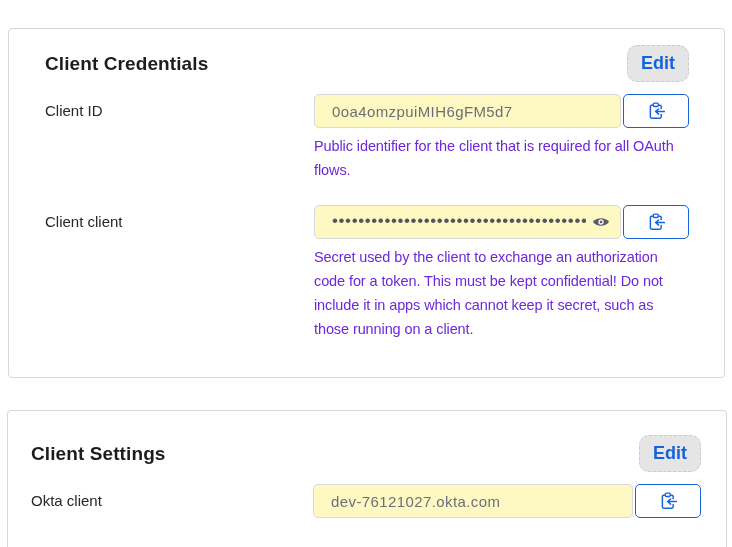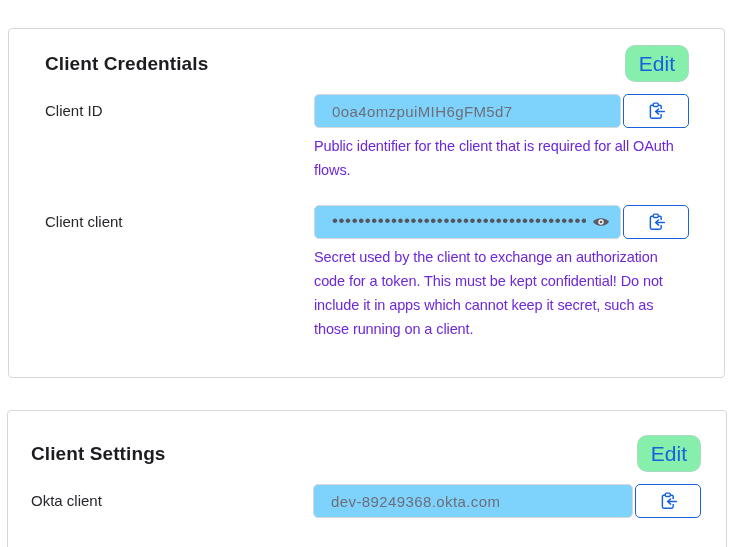--- a/index.html
+++ b/index.html
@@ -38,45 +38,45 @@
     font-size: 19px;
     font-weight: 700;
     color: #1d1d21;
     letter-spacing: 0.1px;
   }
   .edit-link {
     border: 1.5px dashed #c9c9d1;
     border-radius: 10px;
     padding: 10px 13px;
     color: #1662dd;
-    font-size: 21px;
-    font-weight: 400;
+    font-size: 18px;
+    font-weight: 700;
     line-height: 15px;
     cursor: pointer;
-    background: #86efac;
+    background: #e5e5e5;
   }
   .field-row { display: flex; }
   .mt26 { margin-top: 12px; }
   .mt23 { margin-top: 23px; }
   .field-label {
     font-size: 15px;
     color: #26262b;
     padding-top: 8px;
     box-sizing: border-box;
   }
   #card-credentials .field-label { width: 269px; }
   #card-general .field-label { width: 282px; }
   .field-main { flex: 1; min-width: 0; }
   .input-row { display: flex; }
   .text-input {
     flex: 1;
     min-width: 0;
     height: 34px;
     box-sizing: border-box;
-    background: #7dd3fc;
+    background: #fef9c3;
     border: 1px solid #d7d7dc;
     border-radius: 5px;
     display: flex;
     align-items: center;
     padding: 0 10px 0 17px;
     font-size: 15px;
     color: #6e6e78;
     letter-spacing: 0.4px;
     overflow: hidden;
     white-space: nowrap;
@@ -183,21 +183,21 @@
 <section class="card" id="card-general">
   <div class="card-header">
     <h2 class="card-title" style="margin:0">Client Settings</h2>
     <button class="edit-link">Edit</button>
   </div>
 
   <div class="field-row mt26">
     <div class="field-label">Okta client</div>
     <div class="field-main">
       <div class="input-row">
-        <div class="text-input">dev-89249368.okta.com</div>
+        <div class="text-input">dev-76121027.okta.com</div>
         <button class="copy-btn">
           <span style="display:flex">
             <svg width="18" height="18" viewBox="0 0 16 16">
               <rect x="3" y="2.8" width="9.6" height="11.6" rx="1.2" fill="none" stroke="#1662dd" stroke-width="1.3"></rect>
               <rect x="9.6" y="6.3" width="6.4" height="4.4" fill="#ffffff" stroke="none"></rect>
               <rect x="5.6" y="1" width="4.4" height="3" rx="0.9" fill="#ffffff" stroke="#1662dd" stroke-width="1.2"></rect>
               <path d="M15.4 8.5 H7.6 M7.6 8.5 l2.7 -2.3 M7.6 8.5 l2.7 2.3" fill="none" stroke="#1662dd" stroke-width="1.3" stroke-linecap="round"></path>
             </svg>
           </span>
         </button>

